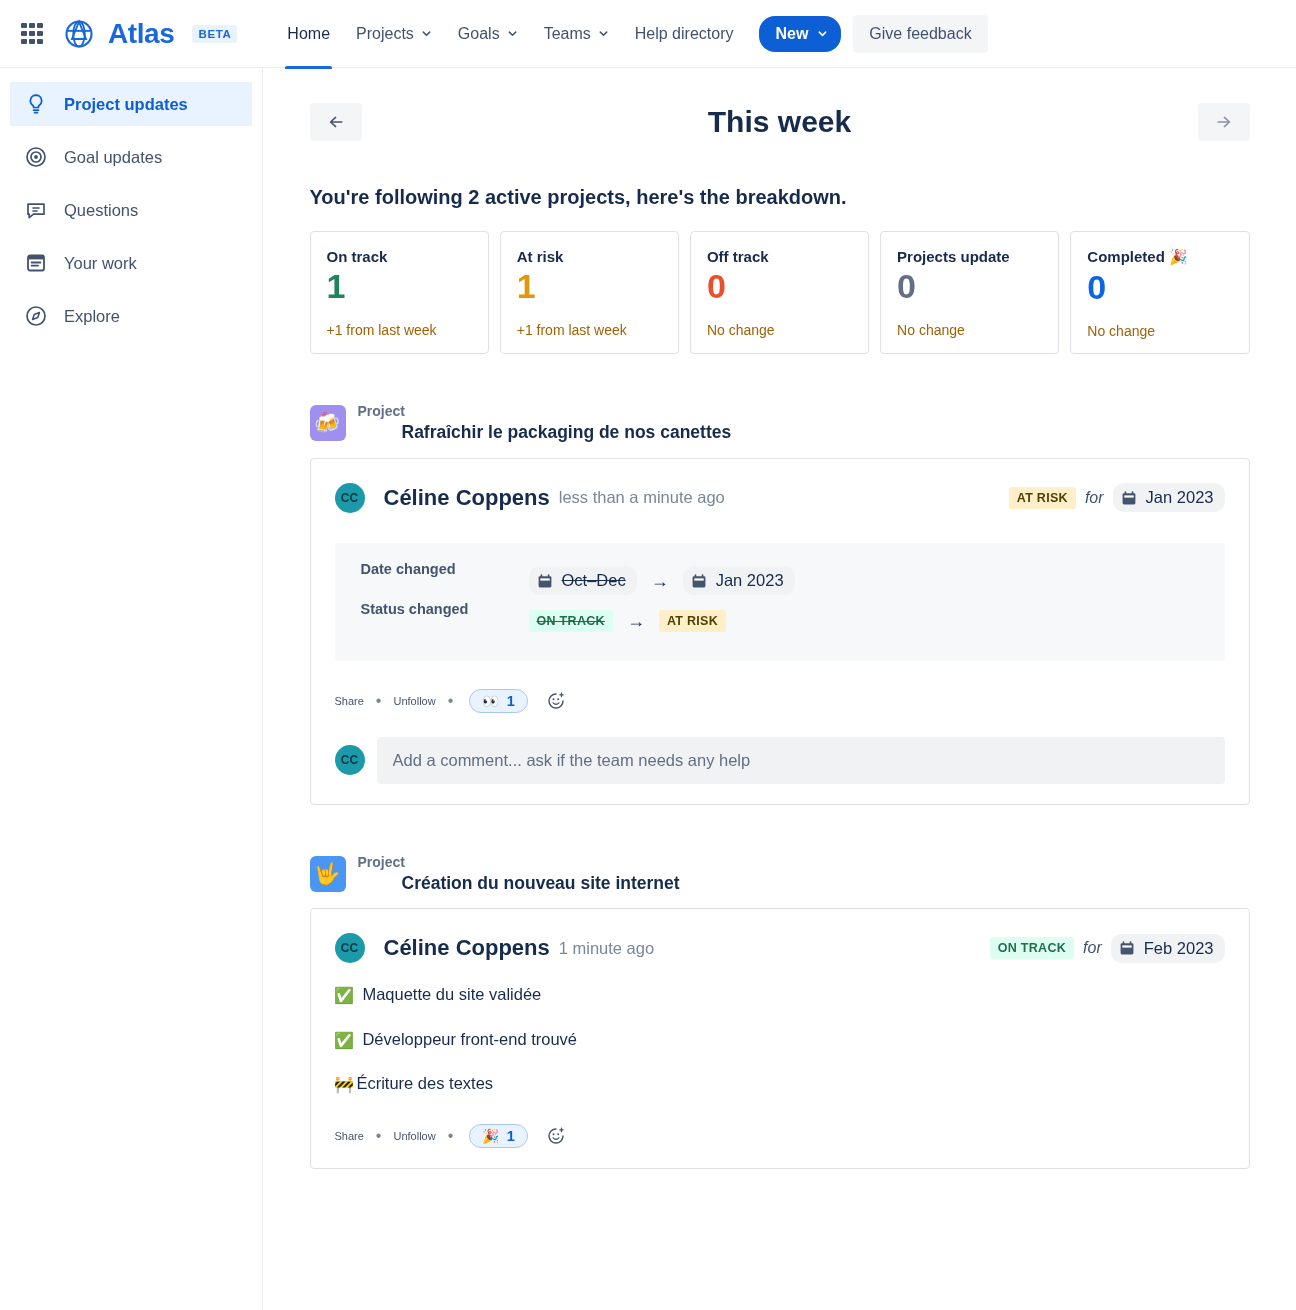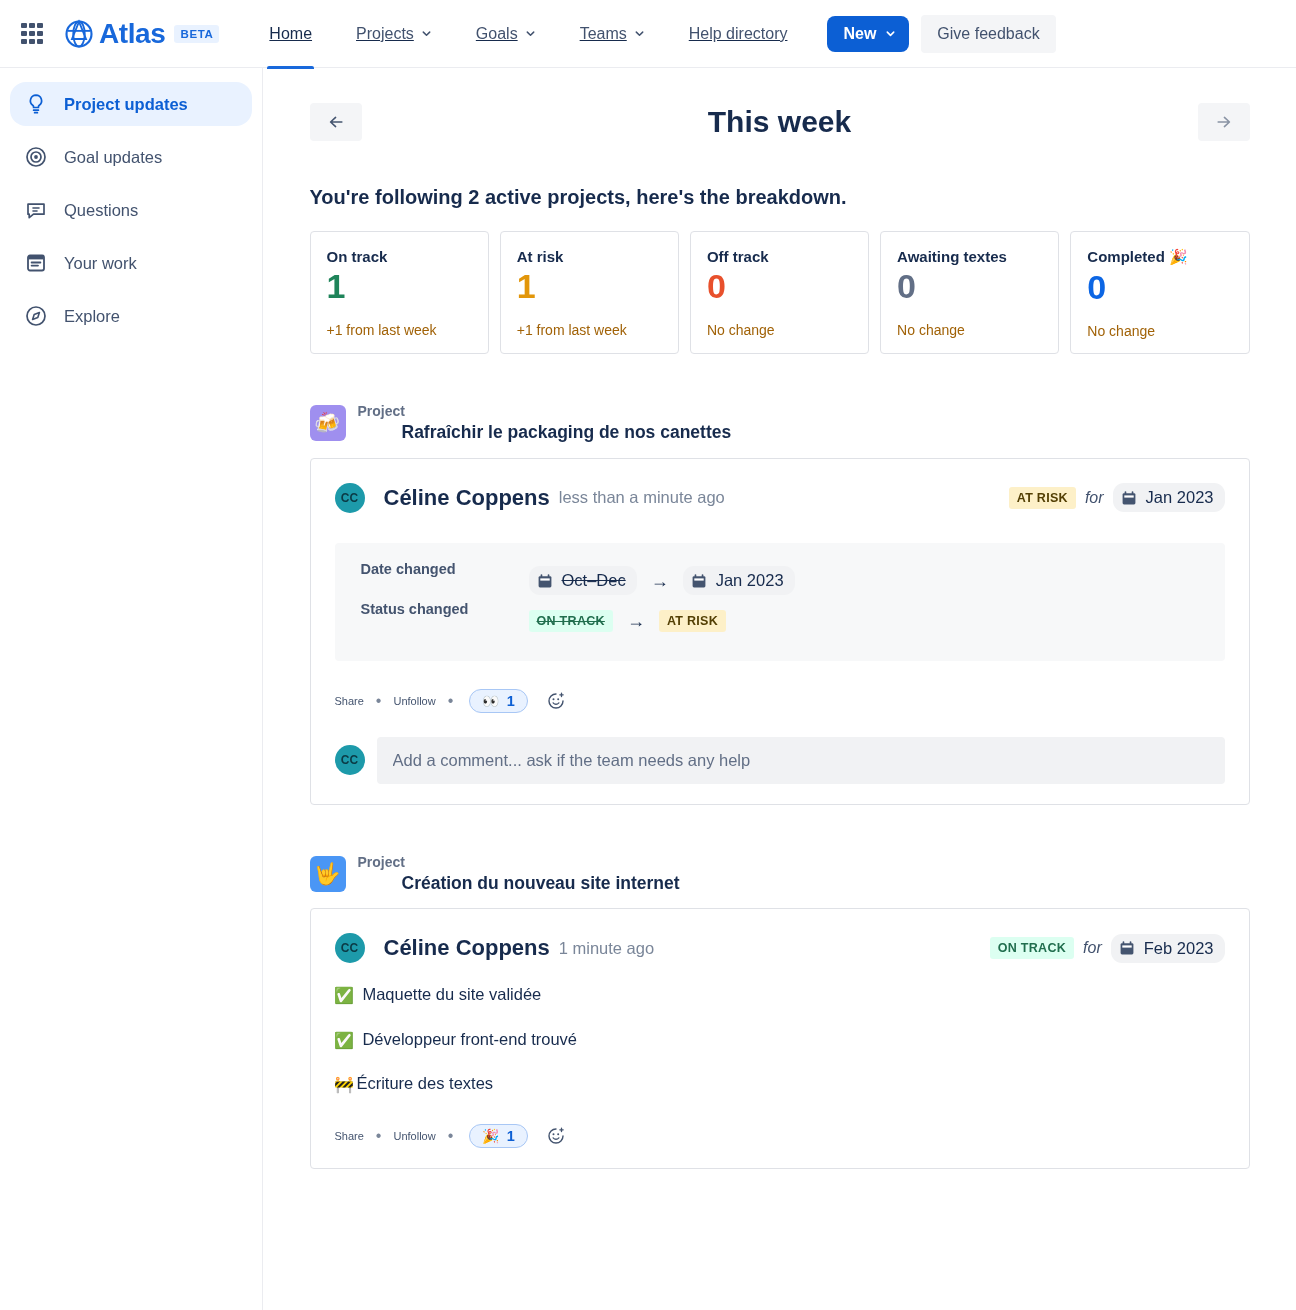--- a/index.html
+++ b/index.html
@@ -22,52 +22,52 @@
   }
   .grid-icon {
     width: 28px; height: 28px;
     display: grid; grid-template-columns: repeat(3, 1fr);
     grid-template-rows: repeat(3, 1fr);
     gap: 2.6px; padding: 3px;
     cursor: pointer;
   }
   .grid-icon i { background: #42526e; border-radius: 1px; display: block; }
 
-  .brand { display: flex; align-items: center; gap: 5px; margin-left: 18px; cursor: pointer; }
+  .brand { display: flex; align-items: center; gap: 14px; margin-left: 18px; cursor: pointer; }
   .brand-logo { width: 30px; height: 30px; }
   .brand-name {
     font-size: 28px; font-weight: 700; color: #1868db;
     letter-spacing: -0.4px; line-height: 1;
   }
   .beta-badge {
     background: #e9f2ff; color: #1868db;
     font-size: 11.5px; font-weight: 700; letter-spacing: 0.6px;
     padding: 3px 6px; border-radius: 3px; margin-left: 4px;
   }
 
-  .navlinks { display: flex; align-items: center; margin-left: 38px; gap: 20px; text-decoration: underline; }
+  .navlinks { display: flex; align-items: center; margin-left: 38px; gap: 2px; }
   .navlink {
     display: flex; align-items: center; gap: 7px;
     padding: 8px 12px; border-radius: 4px;
     font-size: 16px; color: #42526e; cursor: pointer;
     position: relative; white-space: nowrap;
   }
   .navlink.active { color: #172b4d; font-weight: 500; }
   .navlink.active::after {
     content: ""; position: absolute;
     left: 10px; right: 10px; bottom: -18px;
     height: 3px; background: #1868db; border-radius: 2px 2px 0 0;
   }
   .chev { display: inline-block; width: 11px; height: 11px; }
 
   .btn-new {
-    margin-left: 28px;
+    margin-left: 14px;
     background: #0c5fd4; color: #fff;
     font-size: 16px; font-weight: 600;
-    padding: 9px 13px 9px 16px; border-radius: 8px;
+    padding: 9px 13px 9px 16px; border-radius: 16px;
     display: flex; align-items: center; gap: 9px; cursor: pointer;
     border: none;
   }
   .btn-feedback {
     margin-left: 12px;
     background: #f4f5f7; color: #42526e;
     font-size: 16px; font-weight: 500;
     padding: 10px 16px; border-radius: 4px; cursor: pointer;
     border: none; white-space: nowrap;
   }
@@ -77,21 +77,21 @@
 
   .sidebar {
     width: 263px; flex: 0 0 263px;
     border-right: 1px solid #ebecf0;
     padding: 14px 10px 0 10px;
     background: #fff;
   }
   .side-item {
     display: flex; align-items: center; gap: 16px;
     height: 44px; padding: 0 14px;
-    border-radius: 16px; cursor: pointer;
+    border-radius: 0; cursor: pointer;
     font-size: 16.5px; color: #42526e;
     margin-bottom: 9px;
   }
   .side-item.active { background: #e9f2ff; color: #0c5fd4; font-weight: 700; }
   .side-ico { width: 24px; height: 24px; flex: 0 0 24px; display: block; }
 
   
   .main {
     flex: 1; overflow: hidden;
     padding: 0 30px;
@@ -352,21 +352,21 @@
           <div class="stat-label">At risk</div>
           <div class="stat-value" style="color:#e2960a">1</div>
           <div class="stat-sub">+1 from last week</div>
         </div>
         <div class="stat-card">
           <div class="stat-label">Off track</div>
           <div class="stat-value" style="color:#e8502c">0</div>
           <div class="stat-sub">No change</div>
         </div>
         <div class="stat-card">
-          <div class="stat-label">Awaiting textes</div>
+          <div class="stat-label">Projects update</div>
           <div class="stat-value" style="color:#626f86">0</div>
           <div class="stat-sub">No change</div>
         </div>
         <div class="stat-card">
           <div class="stat-label">Completed 🎉</div>
           <div class="stat-value" style="color:#0c66e4">0</div>
           <div class="stat-sub">No change</div>
         </div>
       </div>
 

